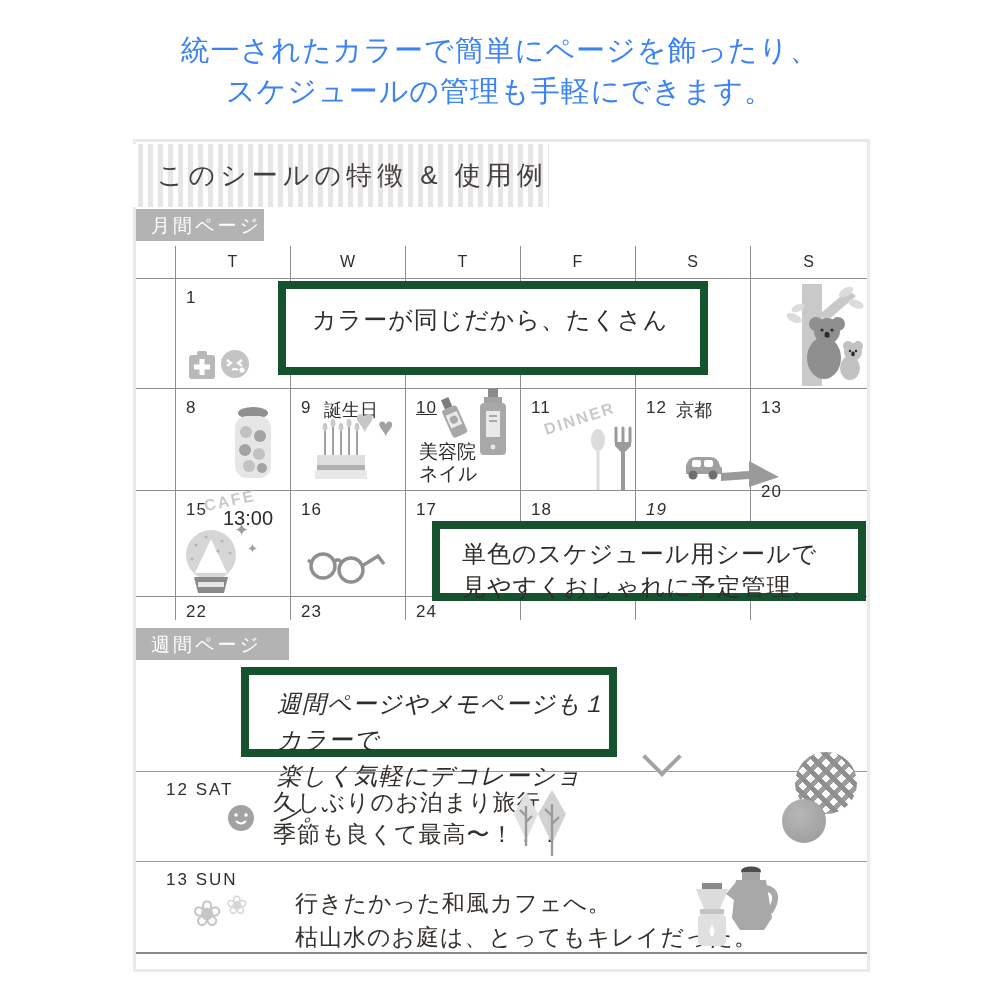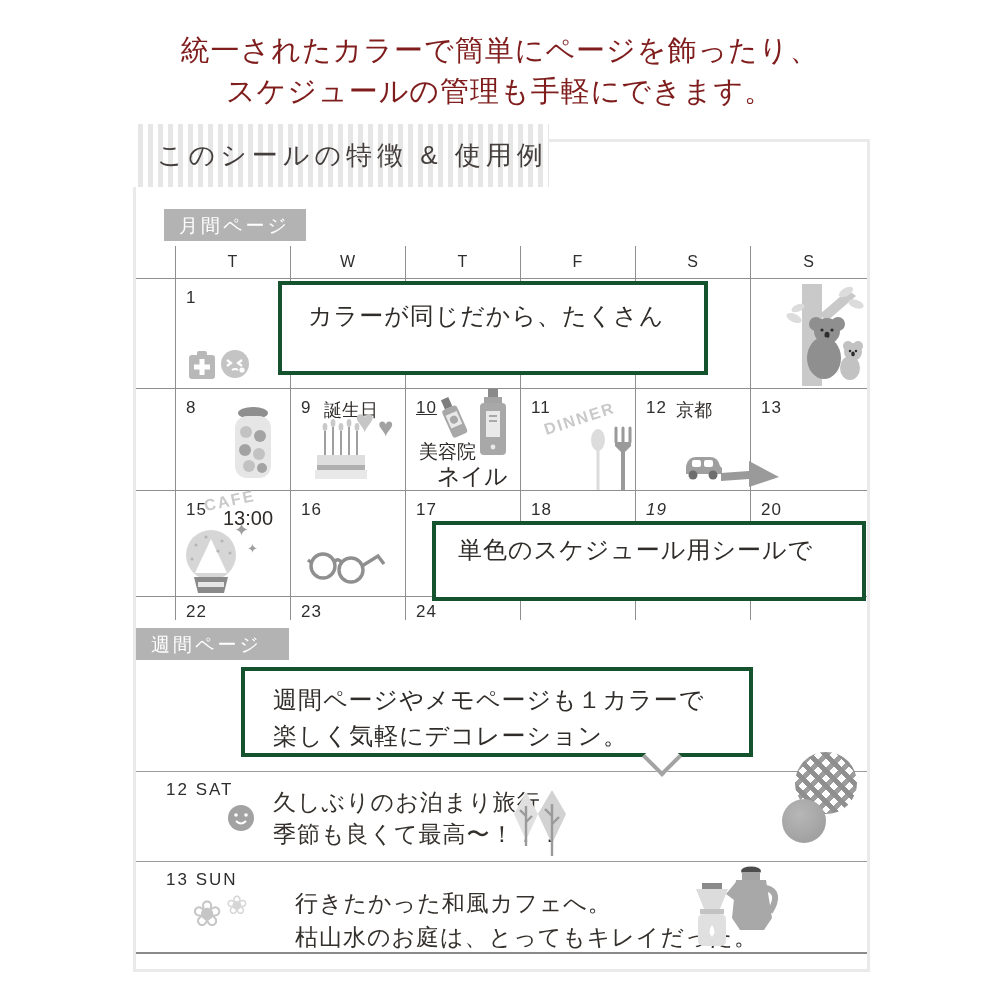--- a/index.html
+++ b/index.html
@@ -1,31 +1,31 @@
 <!DOCTYPE html>
 <html><head>
 <meta charset="utf-8">
 <style>
   html,body{margin:0;padding:0;background:#ffffff;}
   .stage{position:relative;width:1000px;height:1000px;background:#fff;overflow:hidden;
          font-family:"Liberation Sans", sans-serif;color:#2e2b29;}
   .abs{position:absolute;}
-  .intro{width:1000px;text-align:center;font-size:29px;line-height:41px;color:#7f1d1d;letter-spacing:1px;}
+  .intro{width:1000px;text-align:center;font-size:29px;line-height:41px;color:#3b82f6;letter-spacing:1px;}
   .panel{border:3px solid #eaeaea;box-sizing:border-box;background:#fff;}
   .stripes{background:repeating-linear-gradient(to right,#ffffff 0 5px,#e6e6e6 5px 10px);
            display:flex;align-items:center;}
   .stripes .ttl{font-size:26px;letter-spacing:5px;color:#443f3c;padding-left:24px;white-space:nowrap;}
   .badge{background:#b3b3b3;color:#fff;font-size:19px;letter-spacing:3px;
          height:32px;line-height:33px;padding-left:15px;box-sizing:border-box;}
   .vline{width:1px;background:#8f8f8f;}
   .hline{height:1px;background:#8f8f8f;}
   .dayhead{width:115px;text-align:center;font-size:16px;color:#2f2f2f;}
   .date{font-size:17px;color:#2e2e2e;letter-spacing:1px;}
   .cell-label{font-size:18px;color:#2e2a28;}
-  .bubble{background:#fff;border:4px solid #14532d;box-sizing:border-box;z-index:6;
+  .bubble{background:#fff;border:8px solid #14532d;box-sizing:border-box;z-index:6;
           font-size:24px;color:#2f2c29;letter-spacing:1px;}
   .bubble p{margin:0;}
   .tail{width:28px;height:28px;background:#fff;transform:rotate(45deg);z-index:7;
         border-right:4px solid #a3a3a3;border-bottom:4px solid #a3a3a3;box-sizing:border-box;}
   .note-light{color:#c9c9c9;font-weight:bold;letter-spacing:2px;}
   .wklabel{font-size:17px;letter-spacing:2px;color:#2e2e2e;}
   .wktext{font-size:23px;line-height:32px;color:#34302c;letter-spacing:1px;}
   .glyph{line-height:1;}
   .plaid{border-radius:50%;
      background-image:
@@ -39,25 +39,25 @@
 
 <div class="stage">
 
   <div class="abs intro" style="top:30px;left:0;">
     <div>統一されたカラーで簡単にページを飾ったり、</div>
     <div>スケジュールの管理も手軽にできます。</div>
   </div>
 
   <div class="abs panel" style="left:133px;top:139px;width:737px;height:833px;"></div>
 
-  <div class="abs stripes" style="left:133px;top:124px;width:416px;height:63px;z-index:3;">
+  <div class="abs stripes" style="left:133px;top:144px;width:416px;height:63px;z-index:3;">
     <span class="ttl">このシールの特徴 &amp; 使用例</span>
   </div>
 
-  <div class="abs badge" style="left:136px;top:209px;width:142px;margin-left:28px;">月間ページ</div>
+  <div class="abs badge" style="left:136px;top:209px;width:128px;">月間ページ</div>
 
   <div class="abs vline" style="left:175px;top:246px;height:374px;"></div>
   <div class="abs vline" style="left:290px;top:246px;height:374px;"></div>
   <div class="abs vline" style="left:405px;top:246px;height:374px;"></div>
   <div class="abs vline" style="left:520px;top:246px;height:374px;"></div>
   <div class="abs vline" style="left:635px;top:246px;height:374px;"></div>
   <div class="abs vline" style="left:750px;top:246px;height:374px;"></div>
   <div class="abs hline" style="left:136px;top:278px;width:731px;"></div>
   <div class="abs hline" style="left:136px;top:388px;width:731px;"></div>
   <div class="abs hline" style="left:136px;top:490px;width:731px;"></div>
@@ -165,21 +165,21 @@
     </g>
     <rect x="52" y="0" width="10" height="8" fill="#8a8a8a"></rect>
     <rect x="48" y="8" width="18" height="6" fill="#a3a3a3"></rect>
     <rect x="44" y="14" width="26" height="52" rx="4" fill="#a8a8a8"></rect>
     <rect x="50" y="22" width="14" height="26" fill="#e9e9e9"></rect>
     <line x1="53" y1="27" x2="61" y2="27" stroke="#a8a8a8" stroke-width="2"></line>
     <line x1="53" y1="32" x2="61" y2="32" stroke="#a8a8a8" stroke-width="2"></line>
     <circle cx="57" cy="58" r="2.4" fill="#e9e9e9"></circle>
   </svg>
   <div class="abs cell-label" style="left:419px;top:439px;font-size:19px;">美容院</div>
-  <div class="abs cell-label" style="left:437px;top:461px;font-size:23px;">ネイル</div>
+  <div class="abs cell-label" style="left:419px;top:461px;font-size:19px;">ネイル</div>
 
   <div class="abs note-light" style="left:543px;top:410px;font-size:16px;transform:rotate(-18deg);">DINNER</div>
   <svg class="abs" style="left:586px;top:426px;" width="50" height="66" viewBox="0 0 50 66">
     <ellipse cx="12" cy="14" rx="7" ry="11" fill="#dcdcdc"></ellipse>
     <rect x="10.5" y="24" width="3" height="40" fill="#dcdcdc"></rect>
     <g stroke="#9a9a9a" stroke-width="3" stroke-linecap="round">
       <line x1="30" y1="2" x2="30" y2="16"></line>
         <line x1="37" y1="2" x2="37" y2="16"></line>
         <line x1="44" y1="2" x2="44" y2="16"></line>
     </g>
@@ -224,39 +224,40 @@
       <circle cx="45" cy="30" r="12"></circle>
       <path d="M28 22 q4 -5 8 1"></path>
       <path d="M2 20 l4 3"></path>
       <path d="M56 26 l16 -10 l6 8"></path>
     </g>
   </svg>
 
   <div class="abs date" style="left:416px;top:500px;">17</div>
   <div class="abs date" style="left:531px;top:500px;">18</div>
   <div class="abs date" style="left:646px;top:500px;font-style:italic;">19</div>
-  <div class="abs date" style="left:761px;top:500px;">20</div>
+  <div class="abs date" style="left:761px;top:482px;">20</div>
 
   <div class="abs date" style="left:186px;top:602px;">22</div>
   <div class="abs date" style="left:301px;top:602px;">23</div>
   <div class="abs date" style="left:416px;top:602px;">24</div>
 
   <div class="abs" style="left:136px;top:621px;width:731px;height:44px;background:#fff;z-index:4;"></div>
 
   <div class="abs bubble" style="left:432px;top:521px;width:434px;height:80px;padding:8px 0 0 22px;line-height:33px;">
     <p>単色のスケジュール用シールで</p>
+    <p>見やすくおしゃれに予定管理。</p>
   </div>
 
   <div class="abs badge" style="left:136px;top:628px;width:153px;z-index:5;">週間ページ</div>
 
   <div class="abs" style="left:136px;top:771px;width:731px;height:1px;background:#9a9a9a;"></div>
   <div class="abs" style="left:136px;top:861px;width:731px;height:1px;background:#9a9a9a;"></div>
   <div class="abs" style="left:136px;top:952px;width:731px;height:2px;background:#8a8a8a;"></div>
 
-  <div class="abs bubble" style="left:241px;top:667px;width:512px;height:90px;padding:11px 0 0 28px;line-height:36px;">
+  <div class="abs bubble" style="left:241px;top:667px;width:376px;height:90px;padding:11px 0 0 28px;line-height:36px;font-style:italic;">
     <p>週間ページやメモページも１カラーで</p>
     <p>楽しく気軽にデコレーション。</p>
   </div>
   <div class="abs tail" style="left:648px;top:743px;"></div>
 
   <div class="abs wklabel" style="left:166px;top:780px;">12 SAT</div>
   <svg class="abs" style="left:227px;top:804px;" width="28" height="28" viewBox="0 0 28 28">
     <circle cx="14" cy="14" r="13" fill="#a2a2a2"></circle>
     <circle cx="9" cy="11" r="1.8" fill="#fff"></circle>
     <circle cx="19" cy="11" r="1.8" fill="#fff"></circle>

